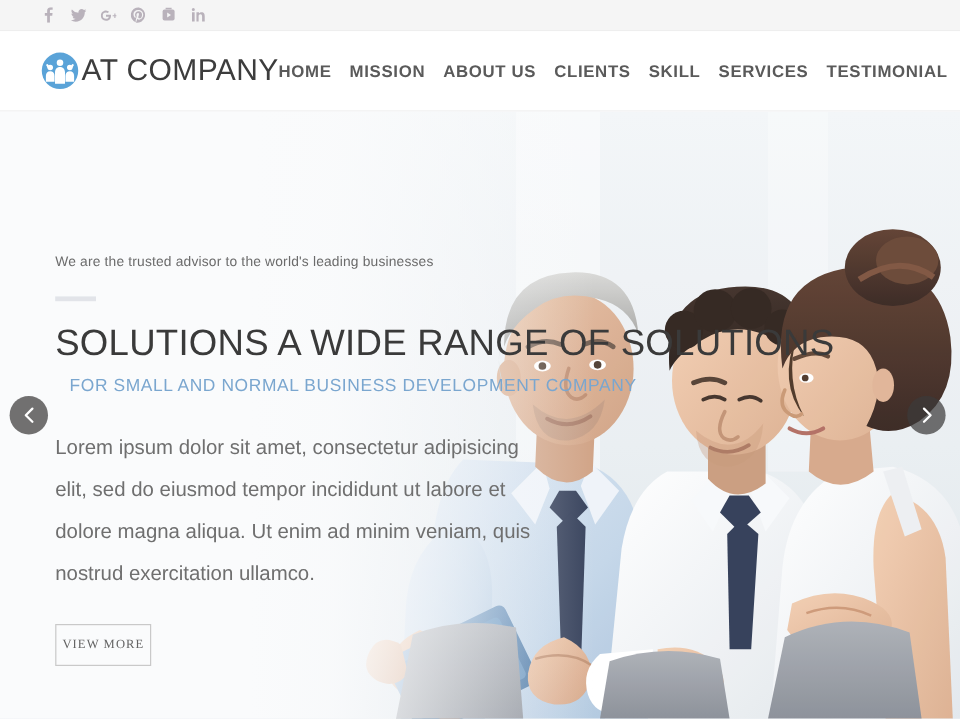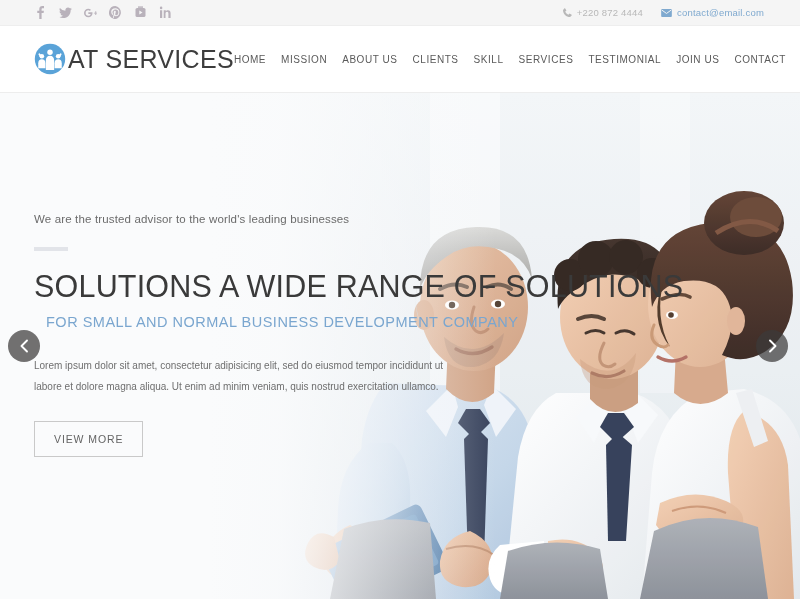--- a/index.html
+++ b/index.html
@@ -66,26 +66,27 @@
     font-weight: 400;
     white-space: nowrap;
   }
 
   .nav {
     display: flex;
     align-items: center;
     gap: 15px;
   }
   .nav-item {
-    font-size: 10px;
+    font-size: 14px;
     color: #5a5a5a;
     letter-spacing: .55px;
     text-transform: uppercase;
     white-space: nowrap;
     cursor: pointer;
+    font-weight: bold;
   }
 
   
   .hero {
     position: relative;
     width: 800px;
     height: 506px;
     overflow: hidden;
     background: #fafbfc;
   }
@@ -102,21 +103,21 @@
        rgba(250,251,252,1) 0%,
        rgba(250,251,252,1) 42%,
        rgba(250,251,252,0.92) 56%,
        rgba(250,251,252,0.55) 74%,
        rgba(250,251,252,0.0) 100%);
     pointer-events: none;
   }
 
   .hero-content {
     position: absolute;
-    left: 34px;
+    left: 46px;
     top: 120px;
     width: 440px;
     z-index: 5;
   }
   .hero-eyebrow {
     font-size: 11.5px;
     color: #6b6b6b;
     letter-spacing: .15px;
     margin-bottom: 22px;
   }
@@ -138,35 +139,35 @@
     margin-top: 11px;
     font-size: 14.5px;
     color: #7aa6cf;
     letter-spacing: .5px;
     font-weight: 400;
     white-space: nowrap;
     margin-left: 12px;
   }
   .hero-body {
     margin-top: 26px;
-    font-size: 10px;
+    font-size: 17px;
     line-height: 2.05;
     color: #6f6f6f;
     width: 415px;
   }
   .hero-btn {
     margin-top: 24px;
     display: inline-block;
-    padding: 11px 19px;
+    padding: 11px 5px;
     border: 1px solid #c9c9c9;
     background: transparent;
     color: #646464;
     font-size: 10.5px;
     letter-spacing: .9px;
-    font-family: Liberation Sans, sans-serif;
+    font-family: Liberation Serif, serif;
     cursor: pointer;
     text-align: right;
   }
 
   
   .slider-arrow {
     position: absolute;
     top: 50%;
     transform: translateY(-50%);
     width: 32px; height: 32px;
@@ -212,57 +213,38 @@
           <rect x="4" y="0.4" width="5" height="1.4" fill="currentColor"></rect>
         </svg>
     </span>
     <span class="social-icon" title="linkedin">
       <svg width="13" height="13" viewBox="0 0 13 13">
           <path fill="currentColor" d="M1 4.3h2.2V12H1zM2.1.6A1.27 1.27 0 1 1 2.1 3.15 1.27 1.27 0 0 1 2.1.6zM4.7 4.3h2.1v1.05h.03c.3-.55 1.02-1.13 2.1-1.13 2.25 0 2.67 1.45 2.67 3.34V12H9.4V8.01c0-.95-.02-2.18-1.34-2.18-1.35 0-1.55 1.04-1.55 2.11V12H4.7z"></path>
         </svg>
     </span>
   </div>
 
-  <div class="contact-group">
-    <div class="contact-item phone">
-      <span class="ci-icon">
-        <svg width="9" height="9" viewBox="0 0 10 10">
-            <path fill="currentColor" d="M2.1 0 0 2.1c0 4.35 3.55 7.9 7.9 7.9L10 7.9 7.3 6.2 5.9 7.6A8.4 8.4 0 0 1 2.4 4.1L3.8 2.7z"></path>
-          </svg>
-      </span>
-      <span>+220 872 4444</span>
-    </div>
-    <div class="contact-item mail">
-      <span class="ci-icon">
-        <svg width="11" height="8" viewBox="0 0 12 9">
-            <rect x="0" y="0" width="12" height="9" rx="1" fill="currentColor"></rect>
-            <path d="M0.6 1.1 6 5 11.4 1.1" stroke="#f5f5f5" stroke-width="1.1" fill="none"></path>
-          </svg>
-      </span>
-      <span>contact@email.com</span>
-    </div>
-  </div>
 </div>
 
 <div class="header">
   <div class="brand">
     <span>
       <svg class="logo-mark" viewBox="0 0 40 40">
         <circle cx="20" cy="20" r="19" fill="#5aa3d8"></circle>
         <circle cx="20" cy="11.5" r="3.4" fill="#ffffff"></circle>
         <path d="M20 16c-3.2 0-5.2 2.3-5.2 5.6v12h10.4v-12c0-3.3-2-5.6-5.2-5.6z" fill="#ffffff"></path>
         <circle cx="9.8" cy="16.6" r="2.9" fill="#ffffff"></circle>
         <path d="M9.8 20.4c-2.8 0-4.5 2-4.5 4.9v6.2h9v-6.2c0-2.9-1.7-4.9-4.5-4.9z" fill="#ffffff"></path>
         <circle cx="30.2" cy="16.6" r="2.9" fill="#ffffff"></circle>
         <path d="M30.2 20.4c-2.8 0-4.5 2-4.5 4.9v6.2h9v-6.2c0-2.9-1.7-4.9-4.5-4.9z" fill="#ffffff"></path>
         <rect x="6.6" y="12.6" width="2.2" height="6" rx="1.1" fill="#ffffff" transform="rotate(-32 7.7 15.6)"></rect>
         <rect x="31.2" y="12.6" width="2.2" height="6" rx="1.1" fill="#ffffff" transform="rotate(32 32.3 15.6)"></rect>
       </svg>
     </span>
-    <span class="brand-name">AT SERVICES</span>
+    <span class="brand-name">AT COMPANY</span>
   </div>
 
   <div class="nav">
     <span class="nav-item">HOME</span>
     <span class="nav-item">MISSION</span>
     <span class="nav-item">ABOUT US</span>
     <span class="nav-item">CLIENTS</span>
     <span class="nav-item">SKILL</span>
     <span class="nav-item">SERVICES</span>
     <span class="nav-item">TESTIMONIAL</span>

